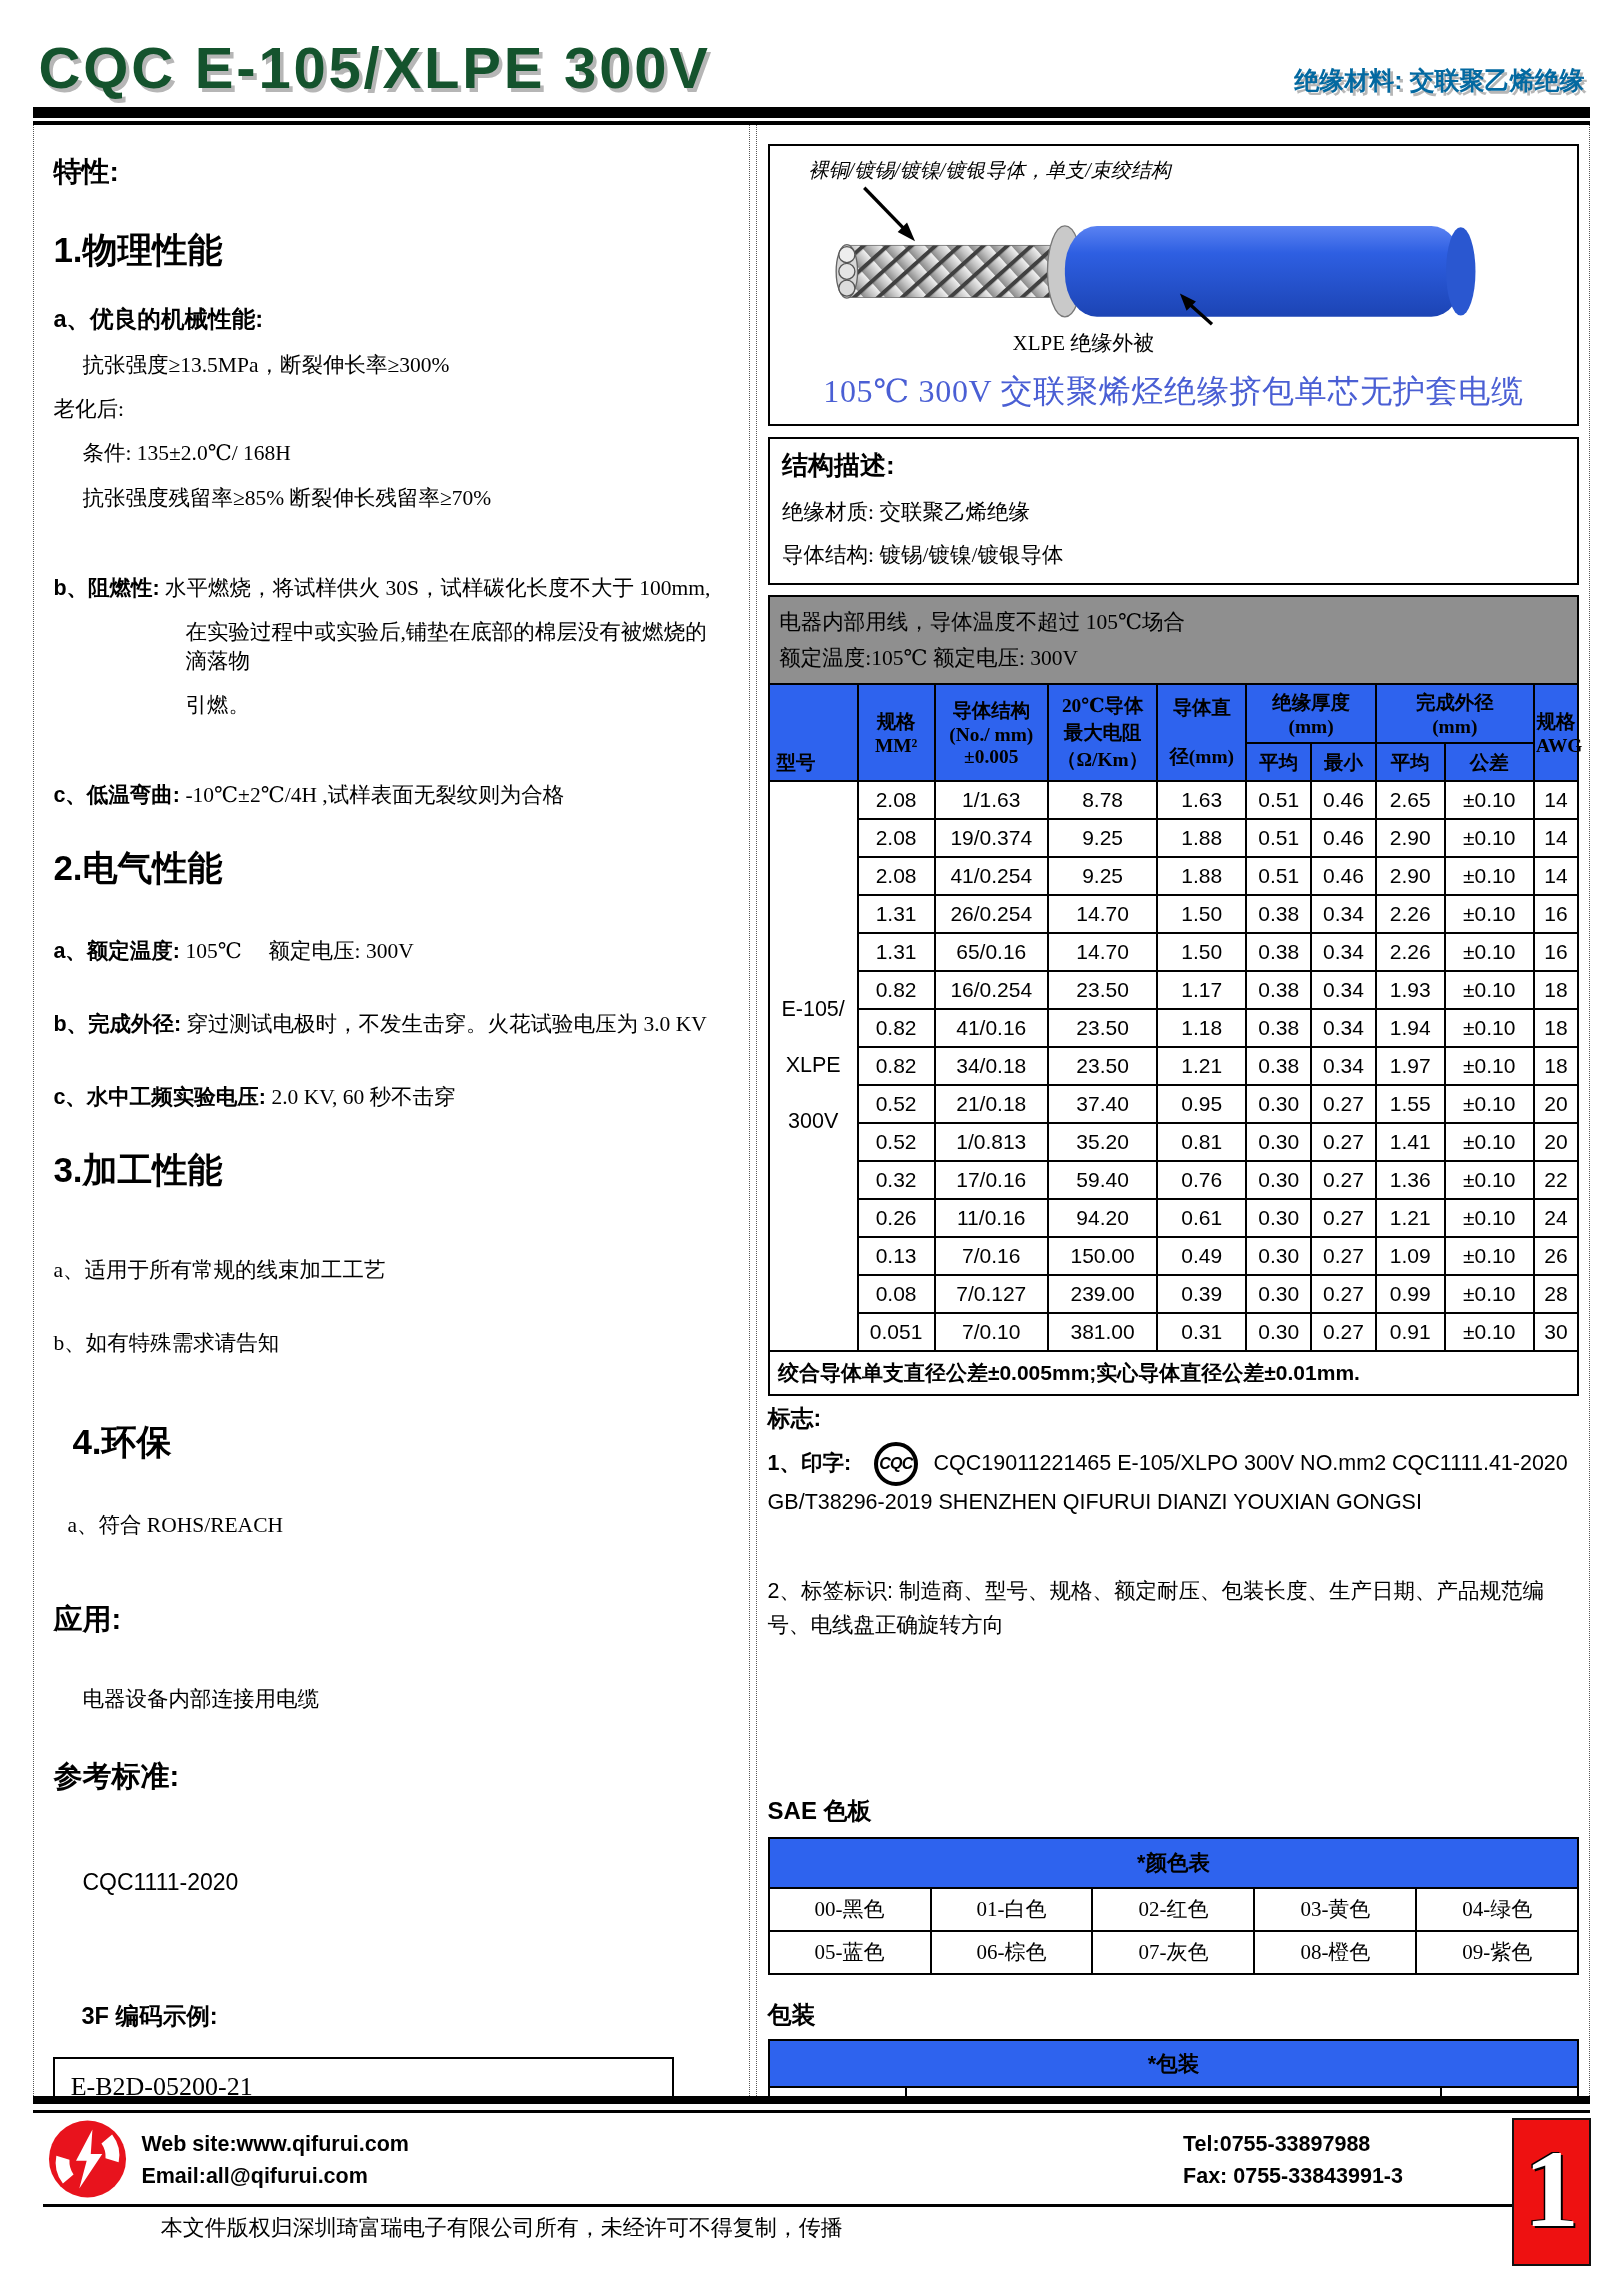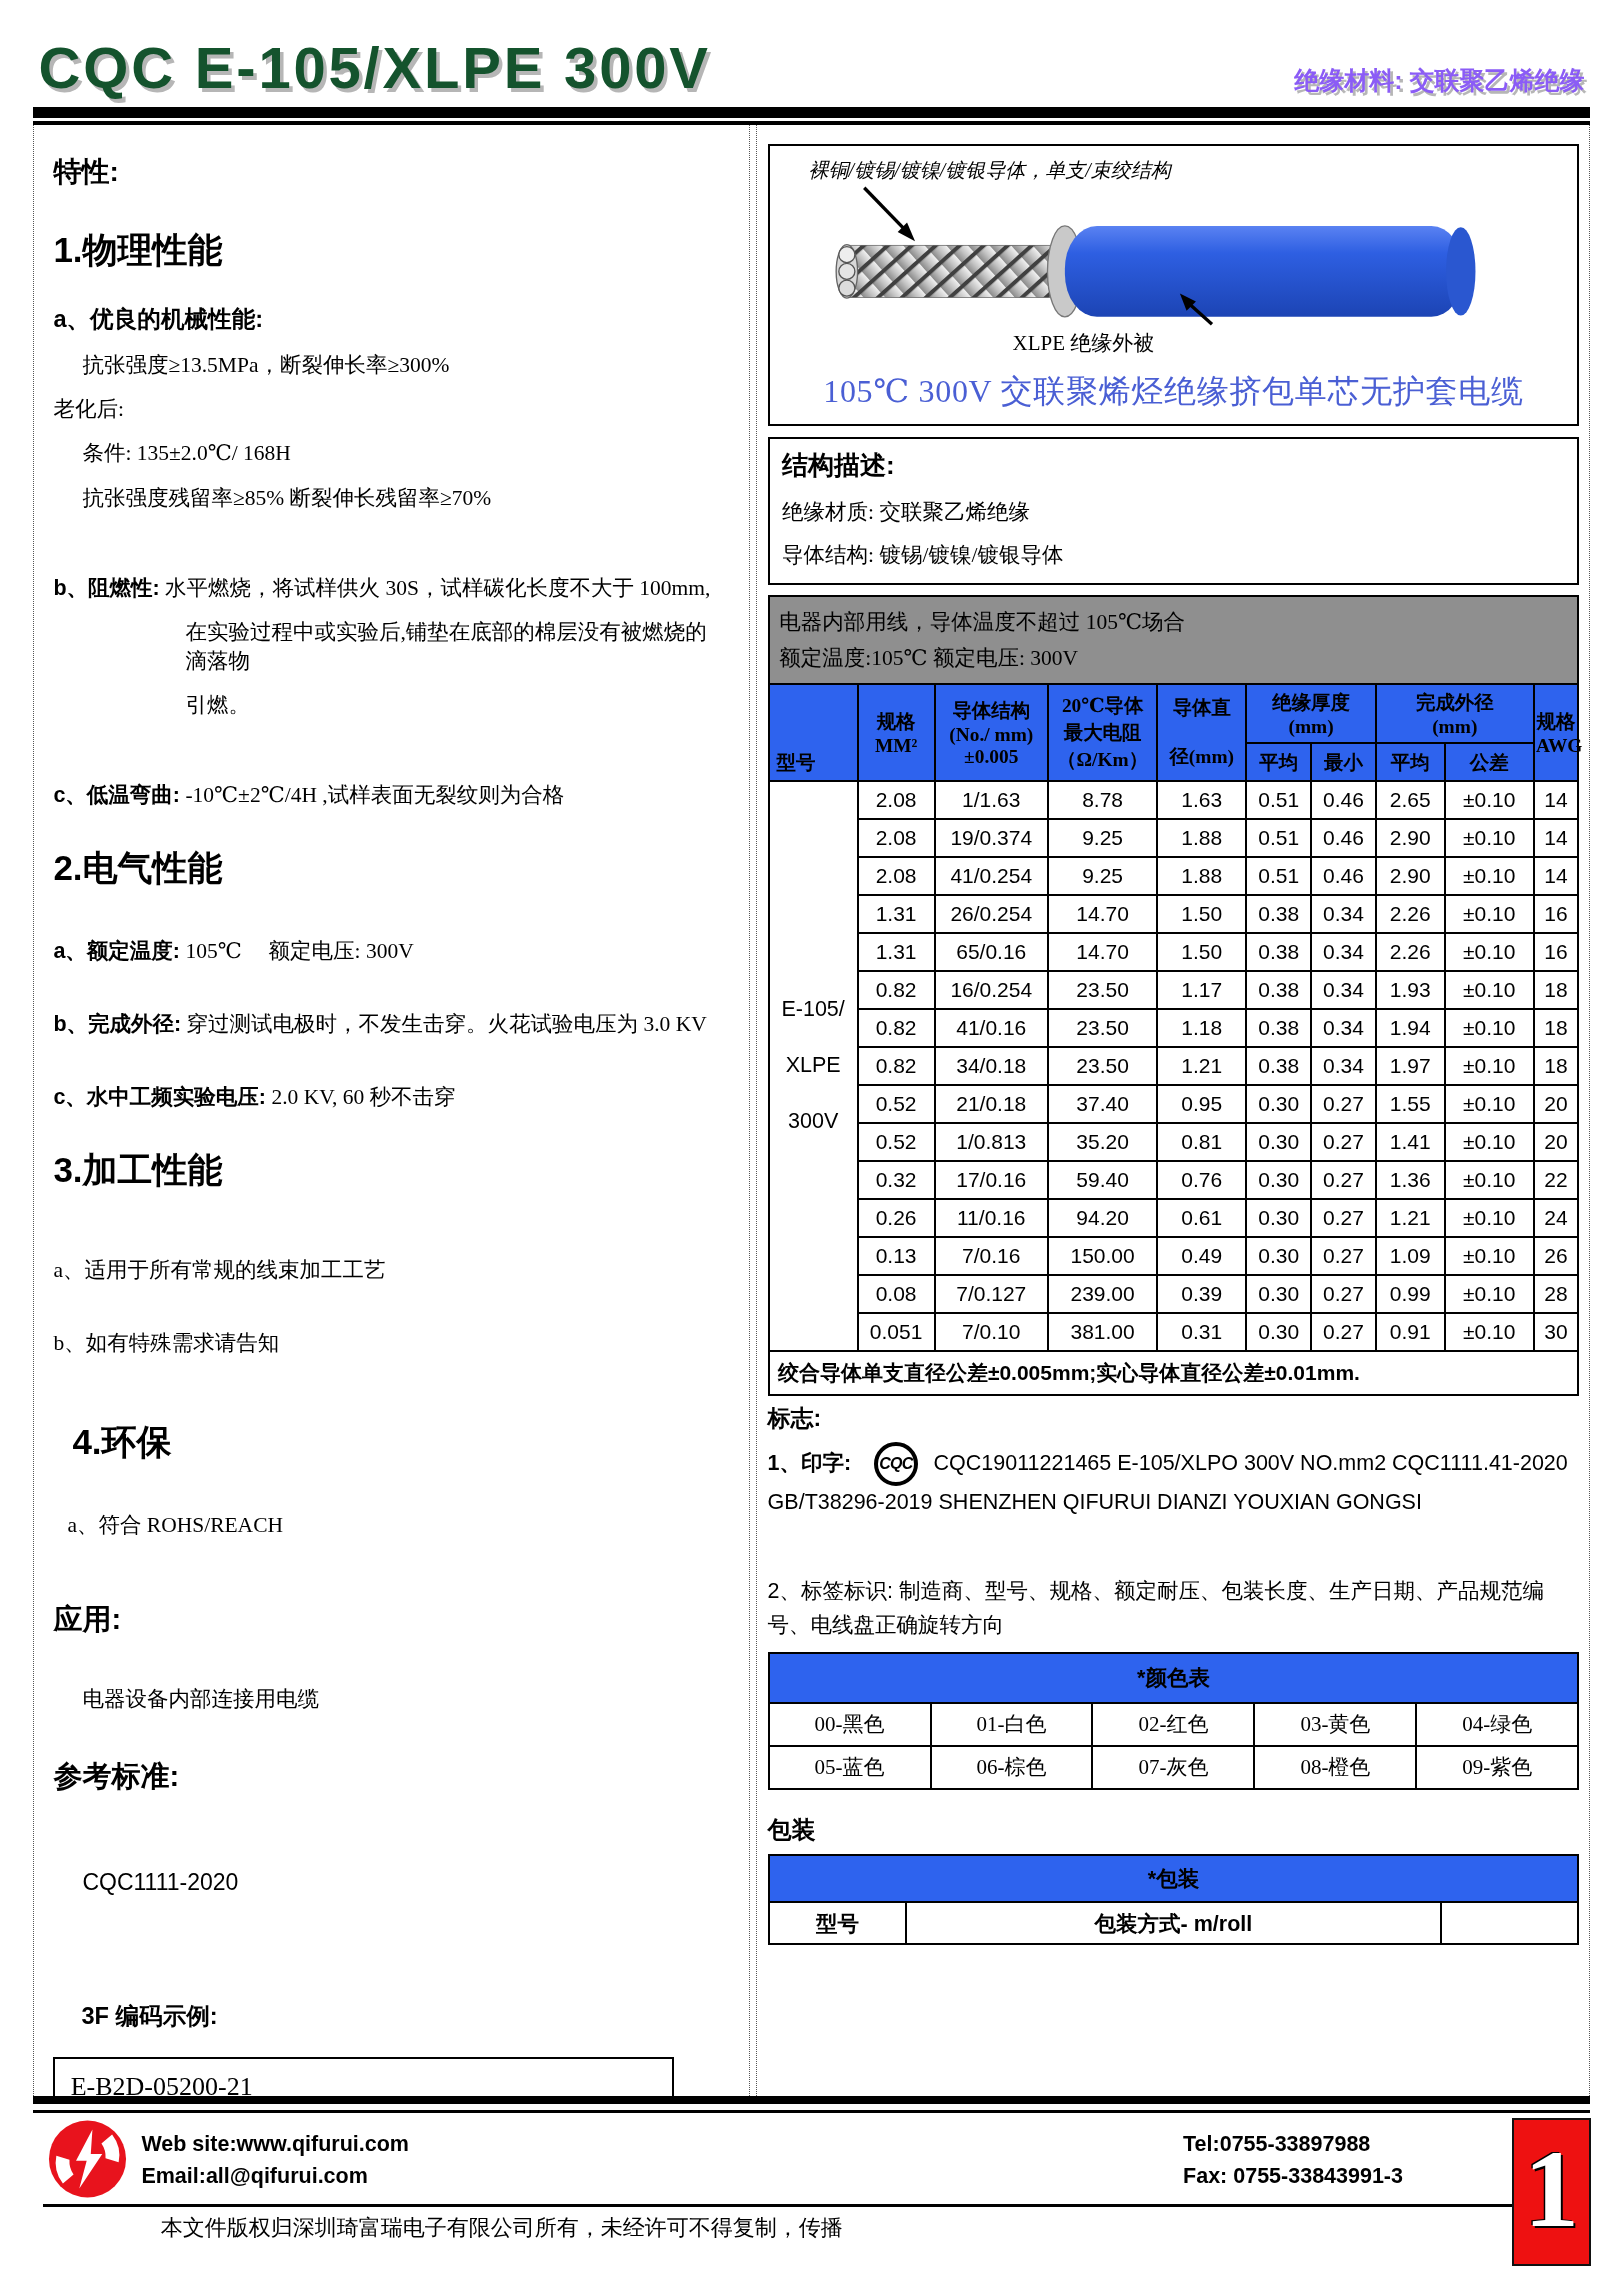--- a/index.html
+++ b/index.html
@@ -5,21 +5,21 @@
   * { margin:0; padding:0; box-sizing:border-box; }
   html,body { background:#e9e9e9; }
   body { font-family:"Liberation Sans","DejaVu Sans",sans-serif; color:#000; }
   .page { position:relative; width:1623px; height:2295px; background:#fff; margin:0 auto;
           padding:25px 33px 0 33px; overflow:hidden; }
 
   
   .header { display:flex; justify-content:space-between; align-items:flex-end; height:76px; padding:0 5.6px; }
   .header-title { font-size:58px; font-weight:bold; color:#14532d; letter-spacing:2.8px;
                   text-shadow:3.5px 3.5px 0 #b6b6b6; }
-  .header-subtitle { font-size:25px; font-weight:bold; color:#8b5cf6; text-shadow:2.8px 2.8px 0 #b6b6b6; padding-bottom:4.2px;}
+  .header-subtitle { font-size:25px; font-weight:bold; color:#0369a1; text-shadow:2.8px 2.8px 0 #b6b6b6; padding-bottom:4.2px;}
   .rule-thick { margin-top:5.6px; height:11px; background:#000; }
   .rule-thin  { margin-top:3.5px; height:3.5px; background:#000; }
 
   
   .main { display:flex; height:1971px; overflow:hidden; border-left:1.4px dotted #555; border-right:1.4px dotted #555; }
   .col-left  { width:716px; border-right:1.4px dotted #555; padding:28px 21px 14px 19.4px; }
   .col-right { flex:1; border-left:1.4px dotted #555; margin-left:5.6px; padding:19.4px 9.7px 14px 11px; }
 
   
   .lc-heading { font-size:28px; font-weight:bold; }
@@ -443,20 +443,21 @@
       <div class="marking">
         <div class="marking-heading">标志:</div>
         <p>
           <span style="font-weight:bold">1、印字:</span>
           <span class="cqc-badge">CQC</span>
           <span>CQC19011221465  E-105/XLPO  300V  NO.mm2  CQC1111.41-2020 GB/T38296-2019 SHENZHEN QIFURUI DIANZI YOUXIAN GONGSI</span>
         </p>
         <p class="marking-item2">2、标签标识: 制造商、型号、规格、额定耐压、包装长度、生产日期、产品规范编号、电线盘正确旋转方向</p>
       </div>
 
+      <div class="sae-heading">SAE 色板</div>
       <table class="sae-table">
         <tbody>
             <tr>
           <th colspan="5">*颜色表</th>
         </tr>
         <tr>
           <td>00-黑色</td>
           <td>01-白色</td>
           <td>02-红色</td>
           <td>03-黄色</td>

